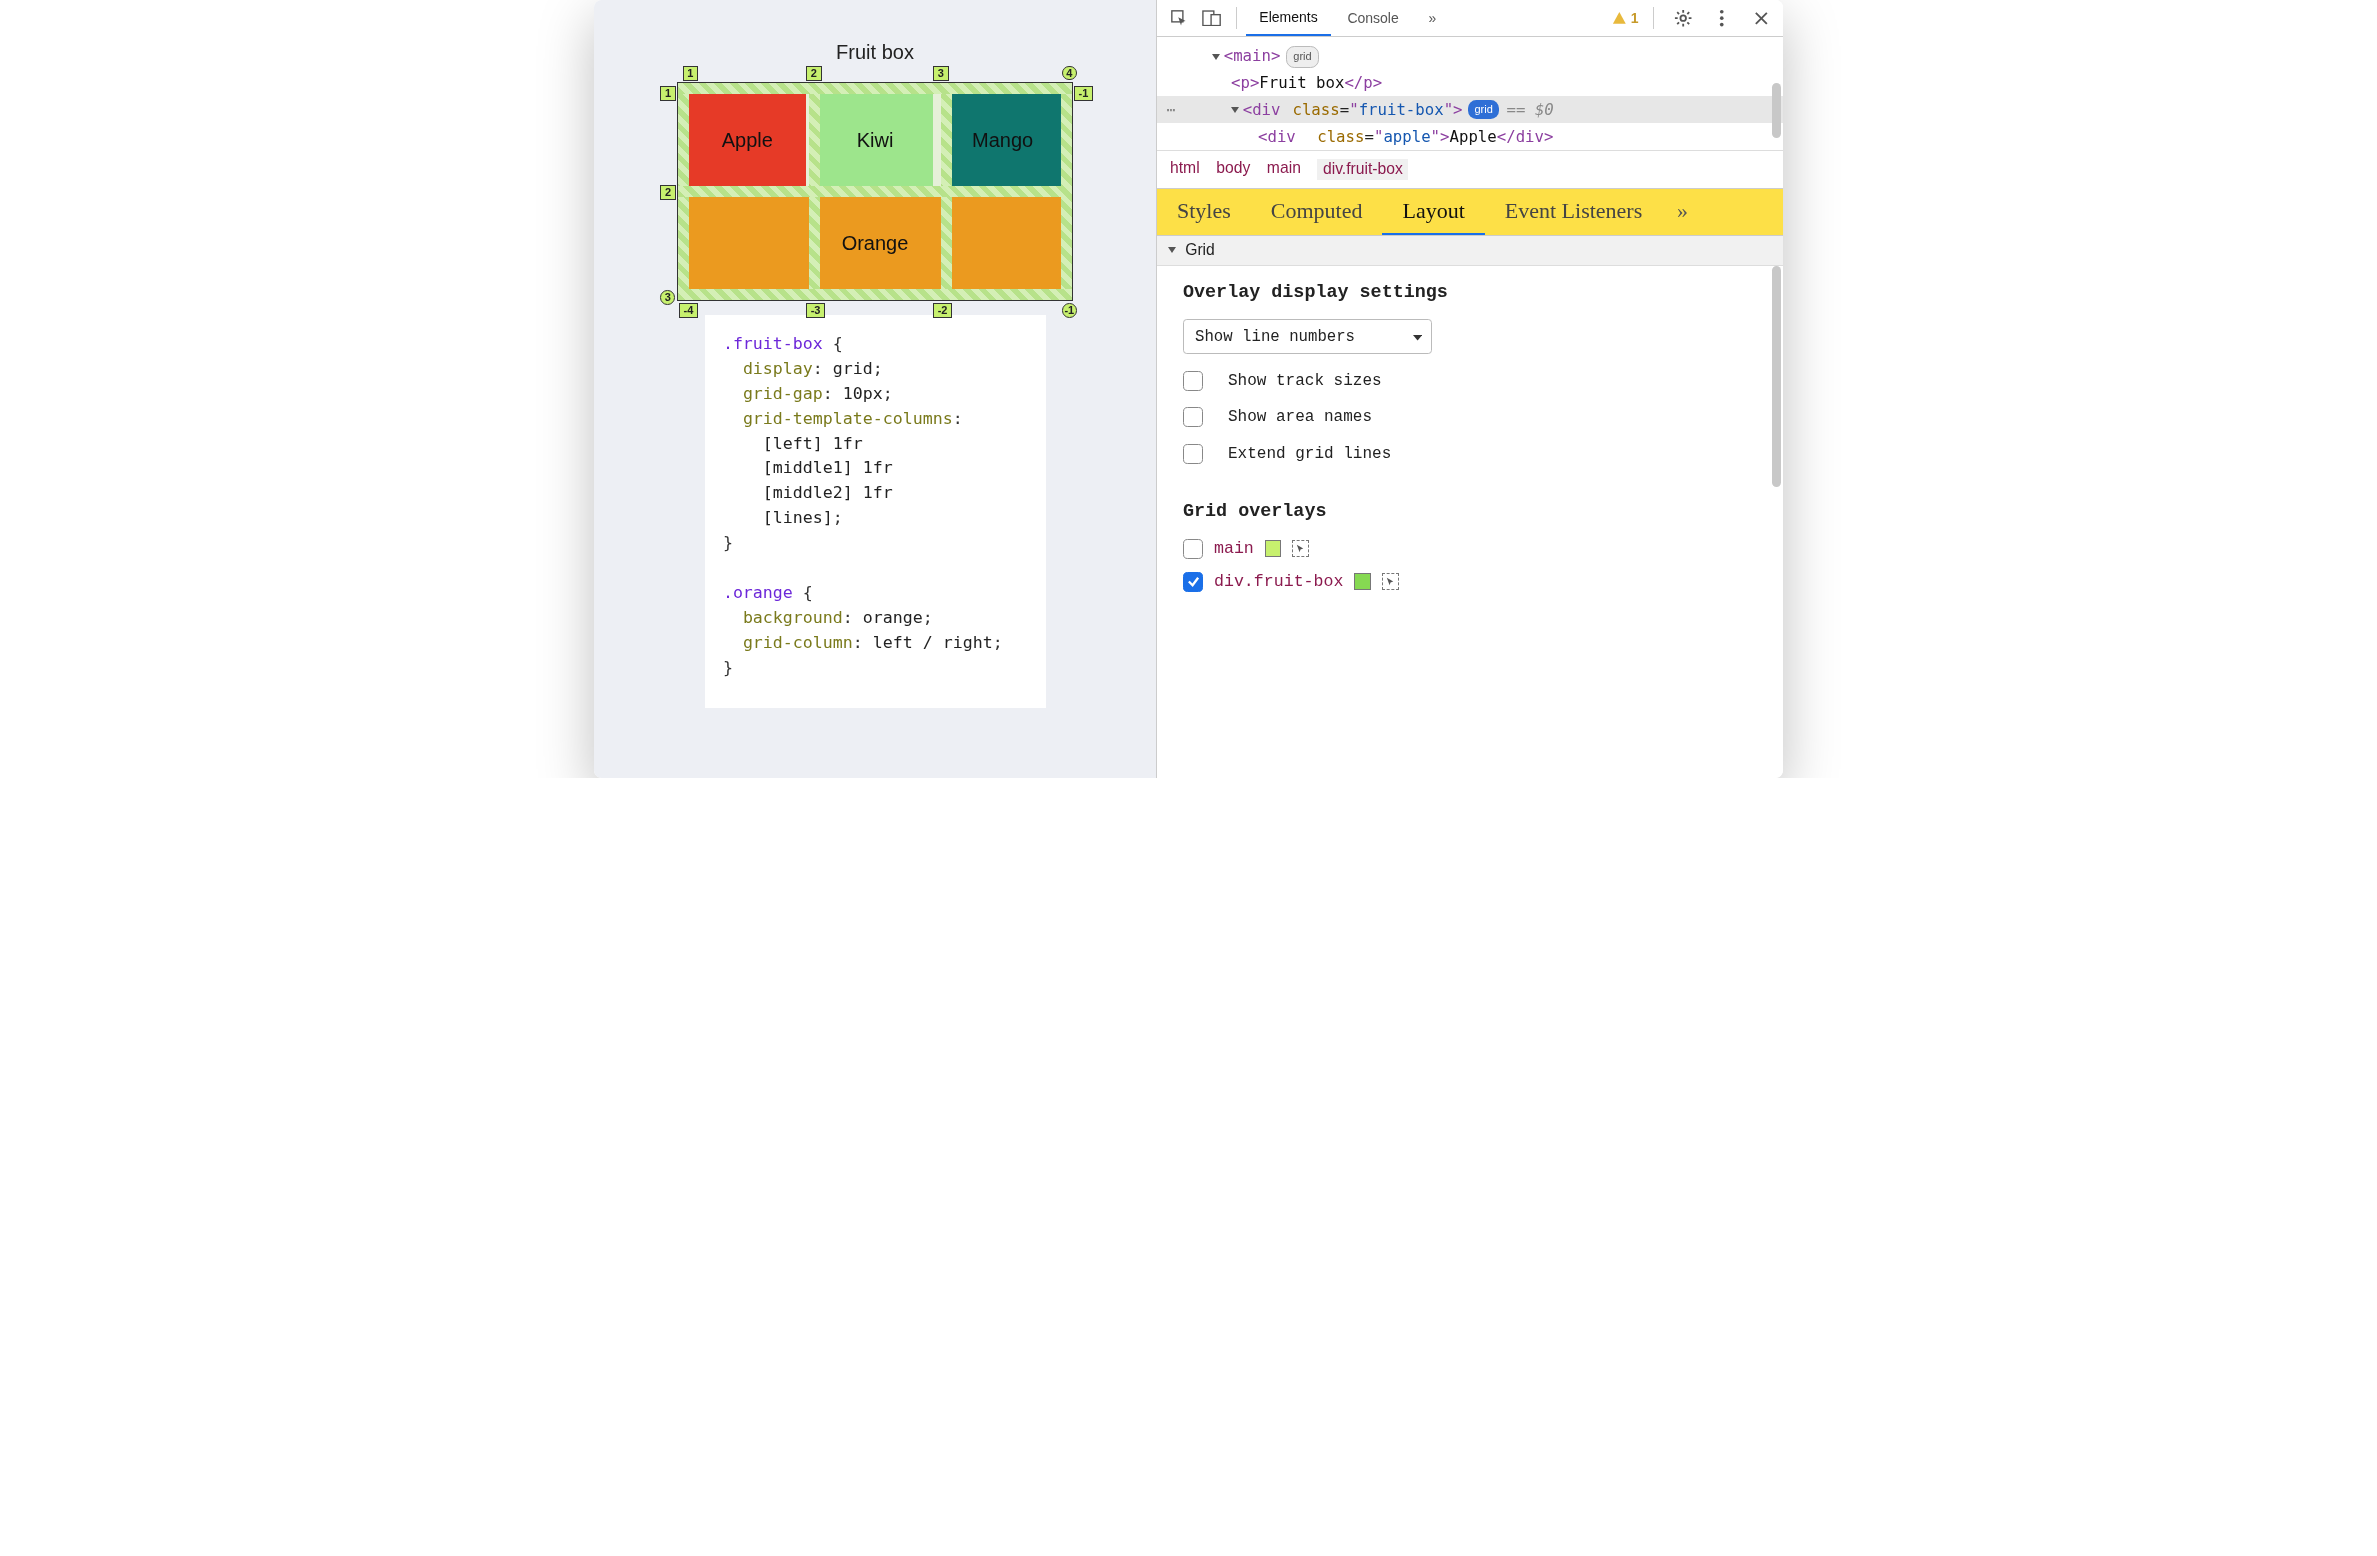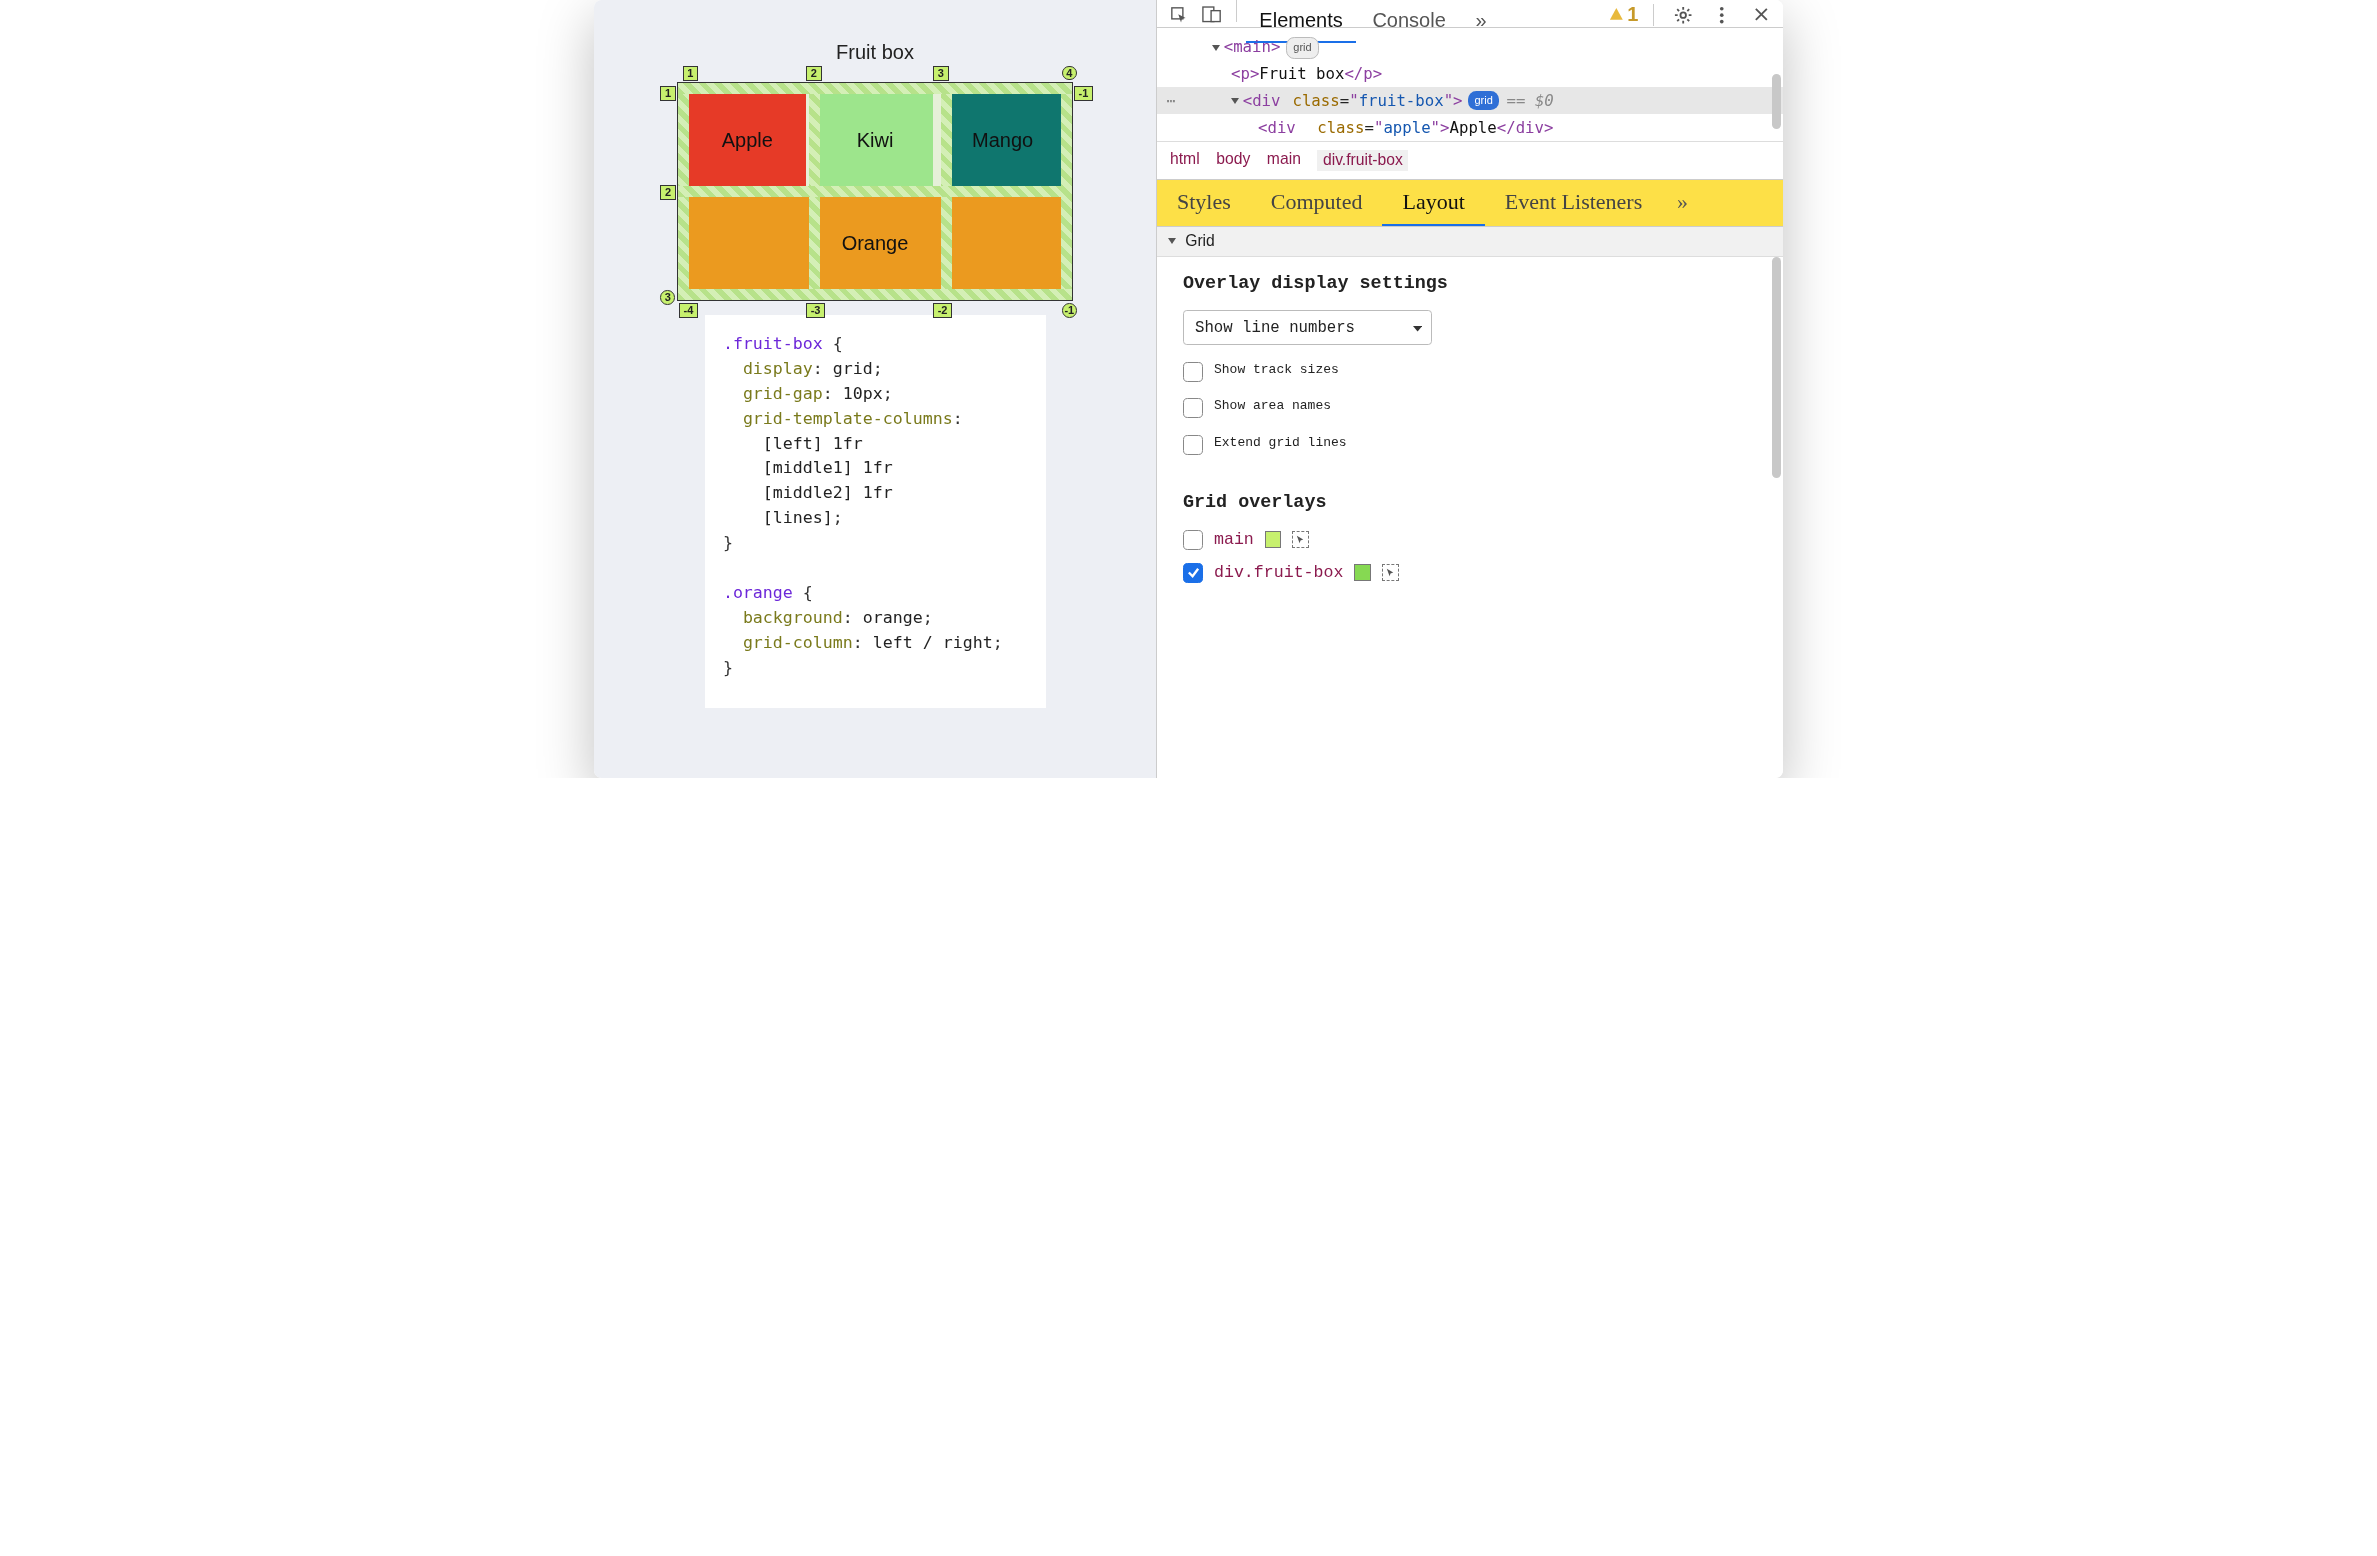--- a/index.html
+++ b/index.html
@@ -112,26 +112,26 @@
   .right-pane {
     flex: 1;
     display: flex;
     flex-direction: column;
     background: #fff;
     border-left: 0.9px solid #ccc;
     position: relative;
   }
   .toolbar {
     display: flex;
-    align-items: flex-start;
-    height: 28px;
+    align-items: center;
+    height: 37px;
     border-bottom: 0.9px solid #ccc;
     padding: 0 7.4px;
     gap: 3.7px;
-    font-size: 20px;
+    font-size: 14px;
   }
   .tool-btn {
     width: 29.5px; height: 29.5px;
     display:flex; align-items:center; justify-content:center;
     color:#555;
     border-radius:3.7px;
   }
   .tool-sep { width:0.9px; height:22px; background:#ccc; margin:0 5.5px; }
   .tab {
     padding: 9.2px 13px;
@@ -208,21 +208,21 @@
     border:0.9px solid #bbb; border-radius:3.7px;
     padding:7.4px 31px 7.4px 11px;
     font-size:15.7px;
     background:#fff;
     position:relative;
     display:inline-flex; align-items:center;
     width:249px;
     justify-content:space-between;
   }
   .select .caret { position:absolute; right:9.2px; }
-  .check-row { display:flex; align-items:flex-start; gap:11px; margin-top:16.6px; font-size:13px;}
+  .check-row { display:flex; align-items:center; gap:25px; margin-top:16.6px; font-size:16px;}
   .checkbox {
     width:20px;height:20px;border:1.8px solid #888;border-radius:4.6px;
     display:flex;align-items:center;justify-content:center;
     background:#fff;
   }
   .checkbox.checked { background:#1a6fe8; border-color:#1a6fe8; color:#fff;}
   .swatch { width:16.6px;height:16.6px; border:0.9px solid #777; display:inline-block;}
   .reveal-icon {
     width:16.6px;height:16.6px;border:0.9px dashed #777;display:inline-flex;align-items:center;justify-content:center;font-size:10px;
   }

